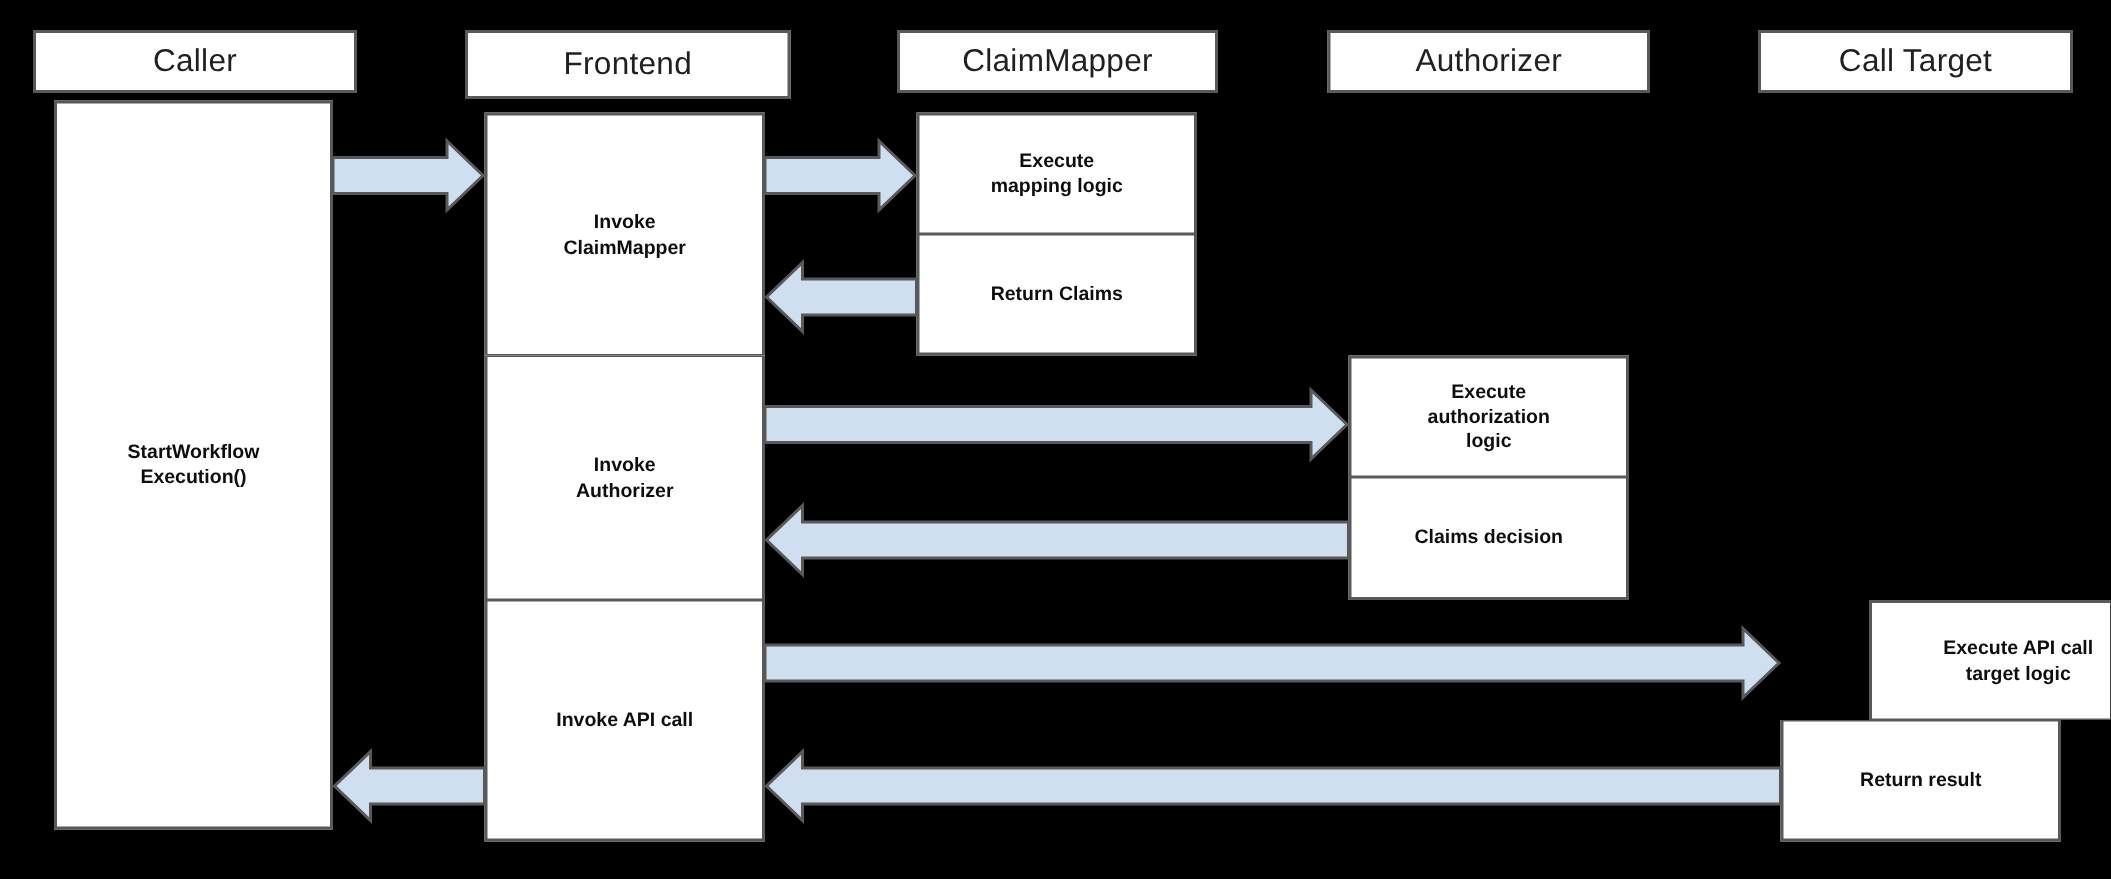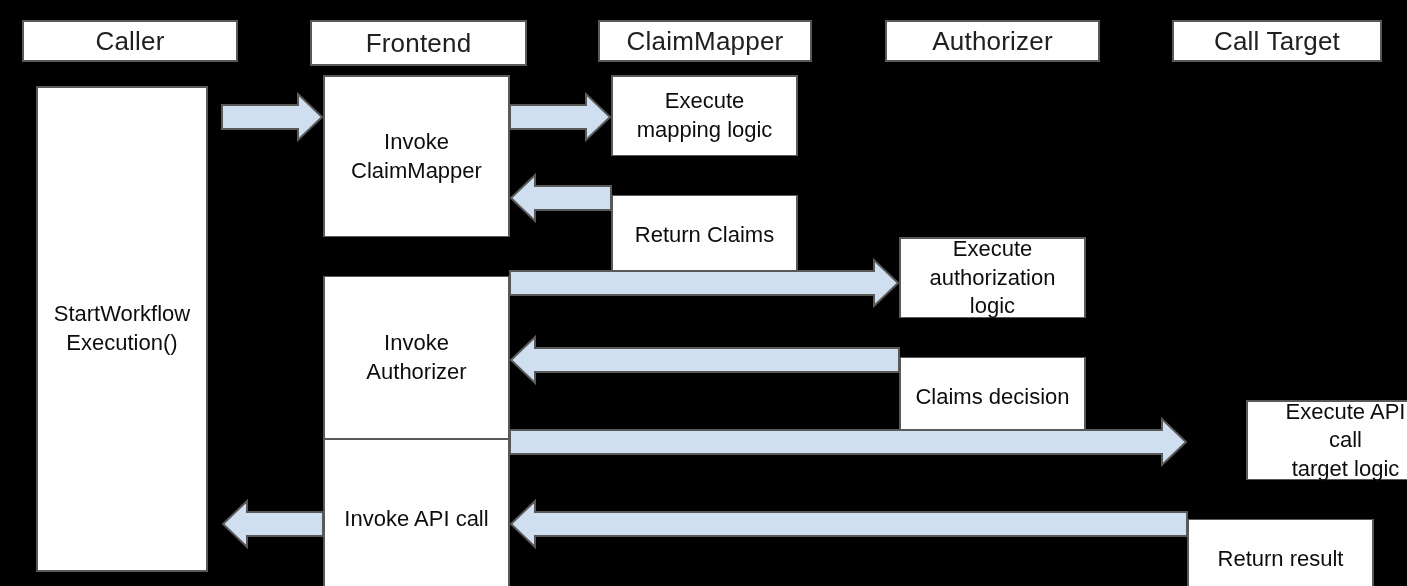--- a/index.html
+++ b/index.html
@@ -18,41 +18,41 @@
   
   .lane-header {
     position: absolute;
     background: #ffffff;
     border: 2px solid #595959;
     box-sizing: border-box;
     display: flex;
     align-items: center;
     justify-content: center;
     color: #202020;
-    font-size: 26px;
+    font-size: 21px;
     font-weight: 400;
     letter-spacing: 0.2px;
   }
   
   .act-box {
     position: absolute;
     background: #ffffff;
     border: 2px solid #595959;
     box-sizing: border-box;
     display: flex;
     align-items: center;
     justify-content: center;
     text-align: center;
     color: #0d0d0d;
-    font-size: 22px;
-    font-weight: normal;
+    font-size: 13px;
+    font-weight: bold;
     line-height: 1.3;
     padding: 4px 8px;
   }
-  .act-box.seam-top  { border-top-width: 1px; margin-top: 39px; }
+  .act-box.seam-top  { border-top-width: 1px; }
   .act-box.seam-bot  { border-bottom-width: 1px; }
   .act-box .act-label { display: block; white-space: pre-line; }
   
   .arrow {
     position: absolute;
     overflow: visible;
   }
   .arrow svg { display: block; overflow: visible; }
   .arrow polygon {
     fill: #CFDFEF;
@@ -79,21 +79,21 @@
   </div>
 
   <div class="lane-header" style="left:885px; top:20px; width:215px; height:42px;">
     <span>Authorizer</span>
   </div>
 
   <div class="lane-header" style="left:1172px; top:20px; width:210px; height:42px;">
     <span>Call Target</span>
   </div>
 
-  <div class="act-box" style="left:36px; top:86px; width:172px; height:486px;">
+  <div class="act-box" style="left:36px; top:67px; width:186px; height:486px;">
     <span class="act-label">StartWorkflow
 Execution()</span>
   </div>
 
   <div class="act-box seam-bot" style="left:323px; top:75px; width:187px; height:162px;">
     <span class="act-label">Invoke
 ClaimMapper</span>
   </div>
 
   <div class="act-box seam-top seam-bot" style="left:323px; top:237px; width:187px; height:163px;">

